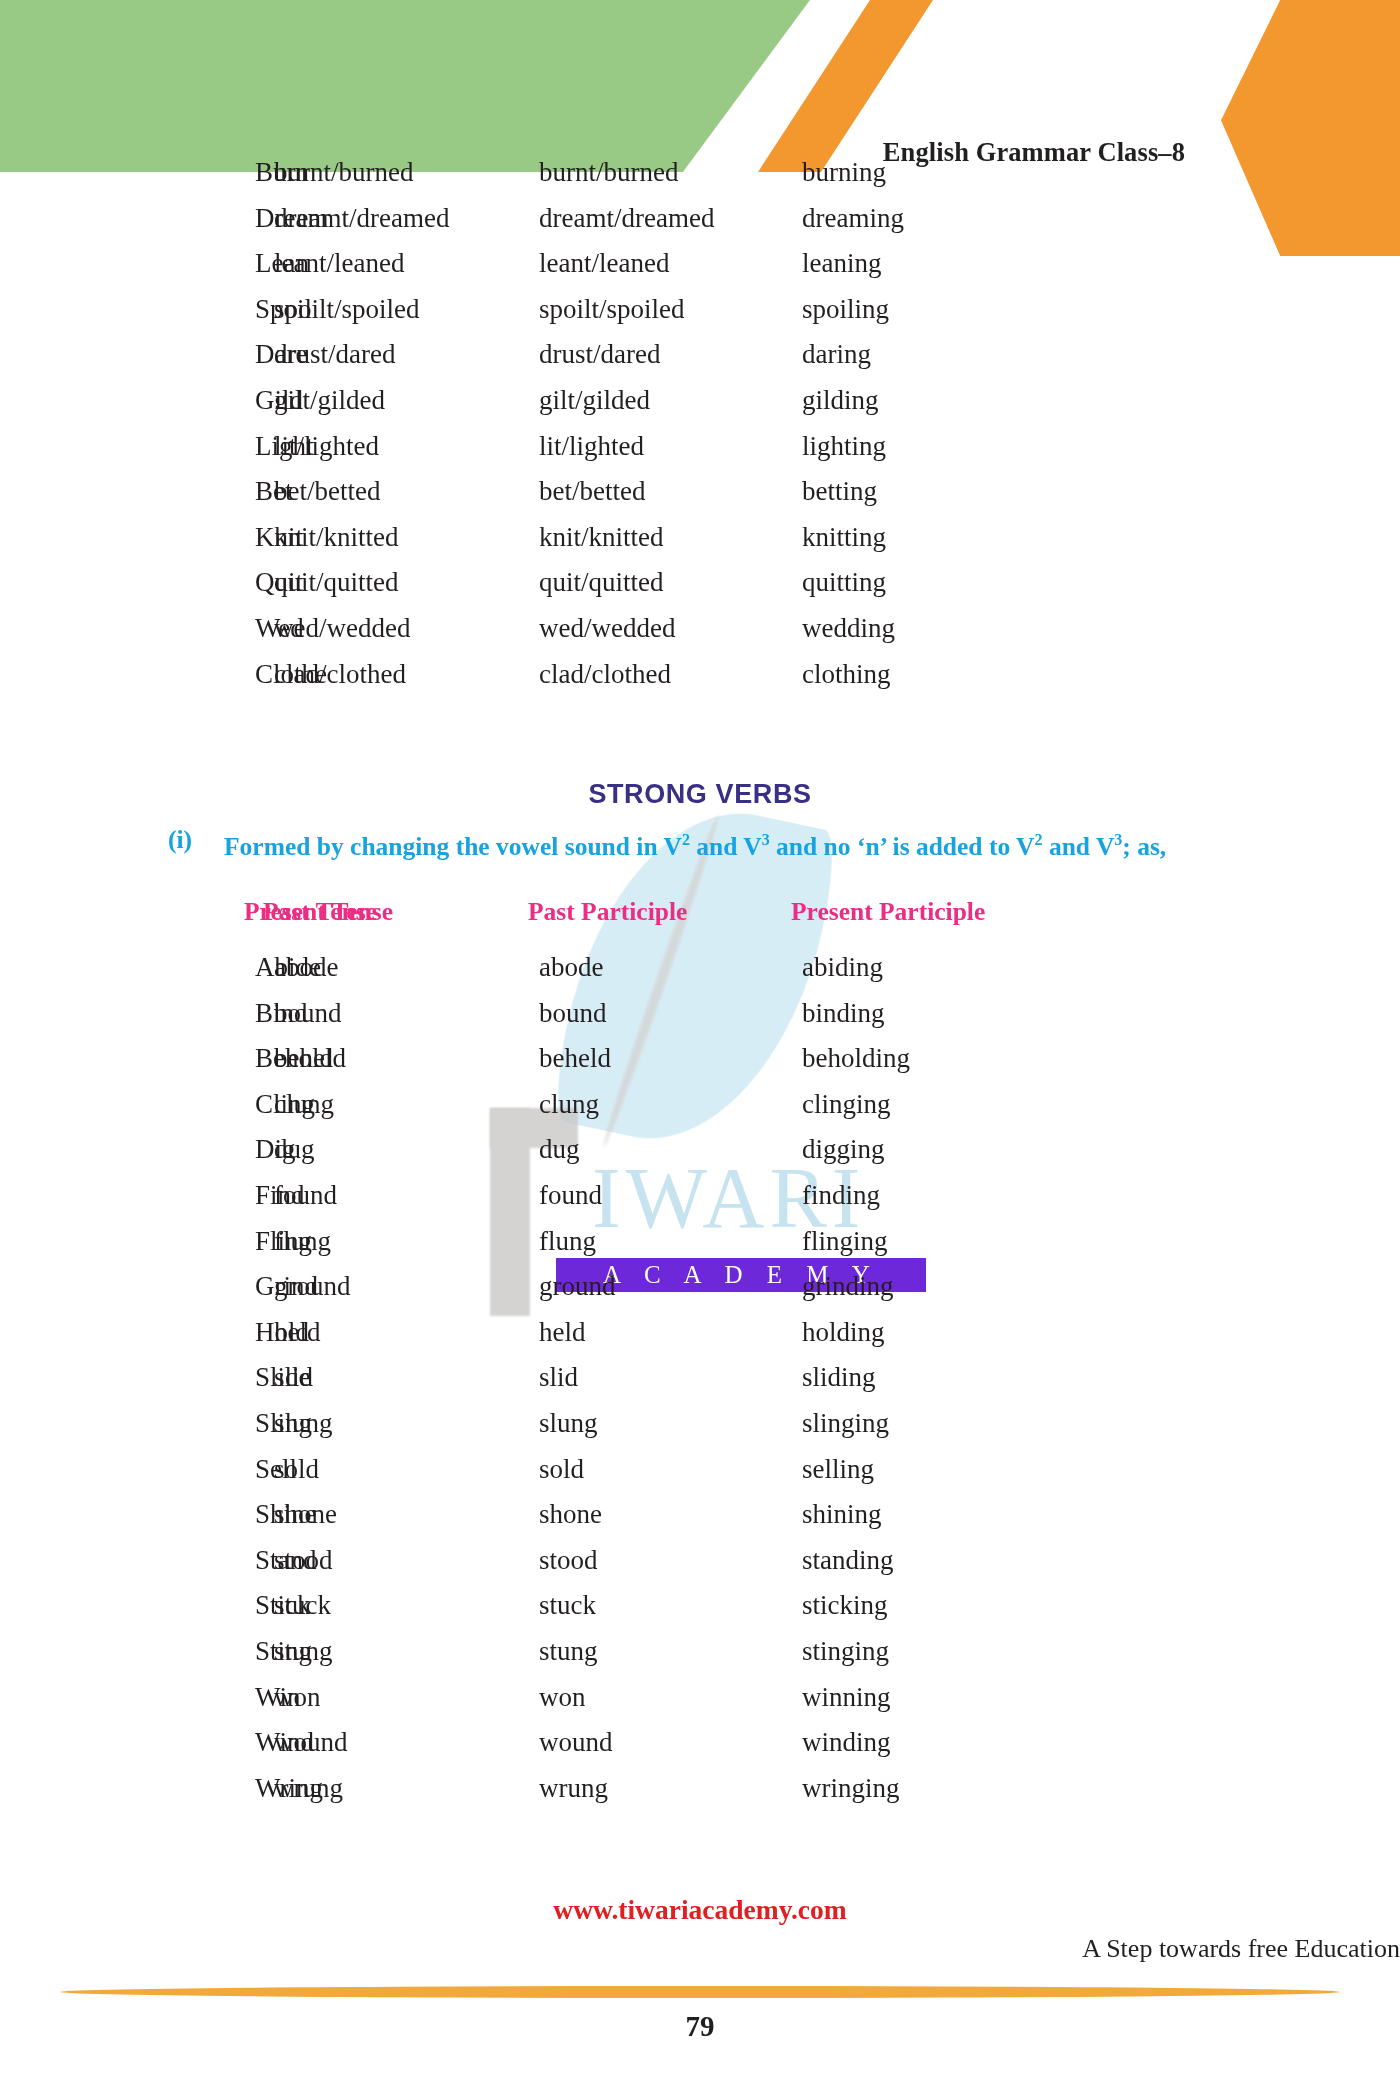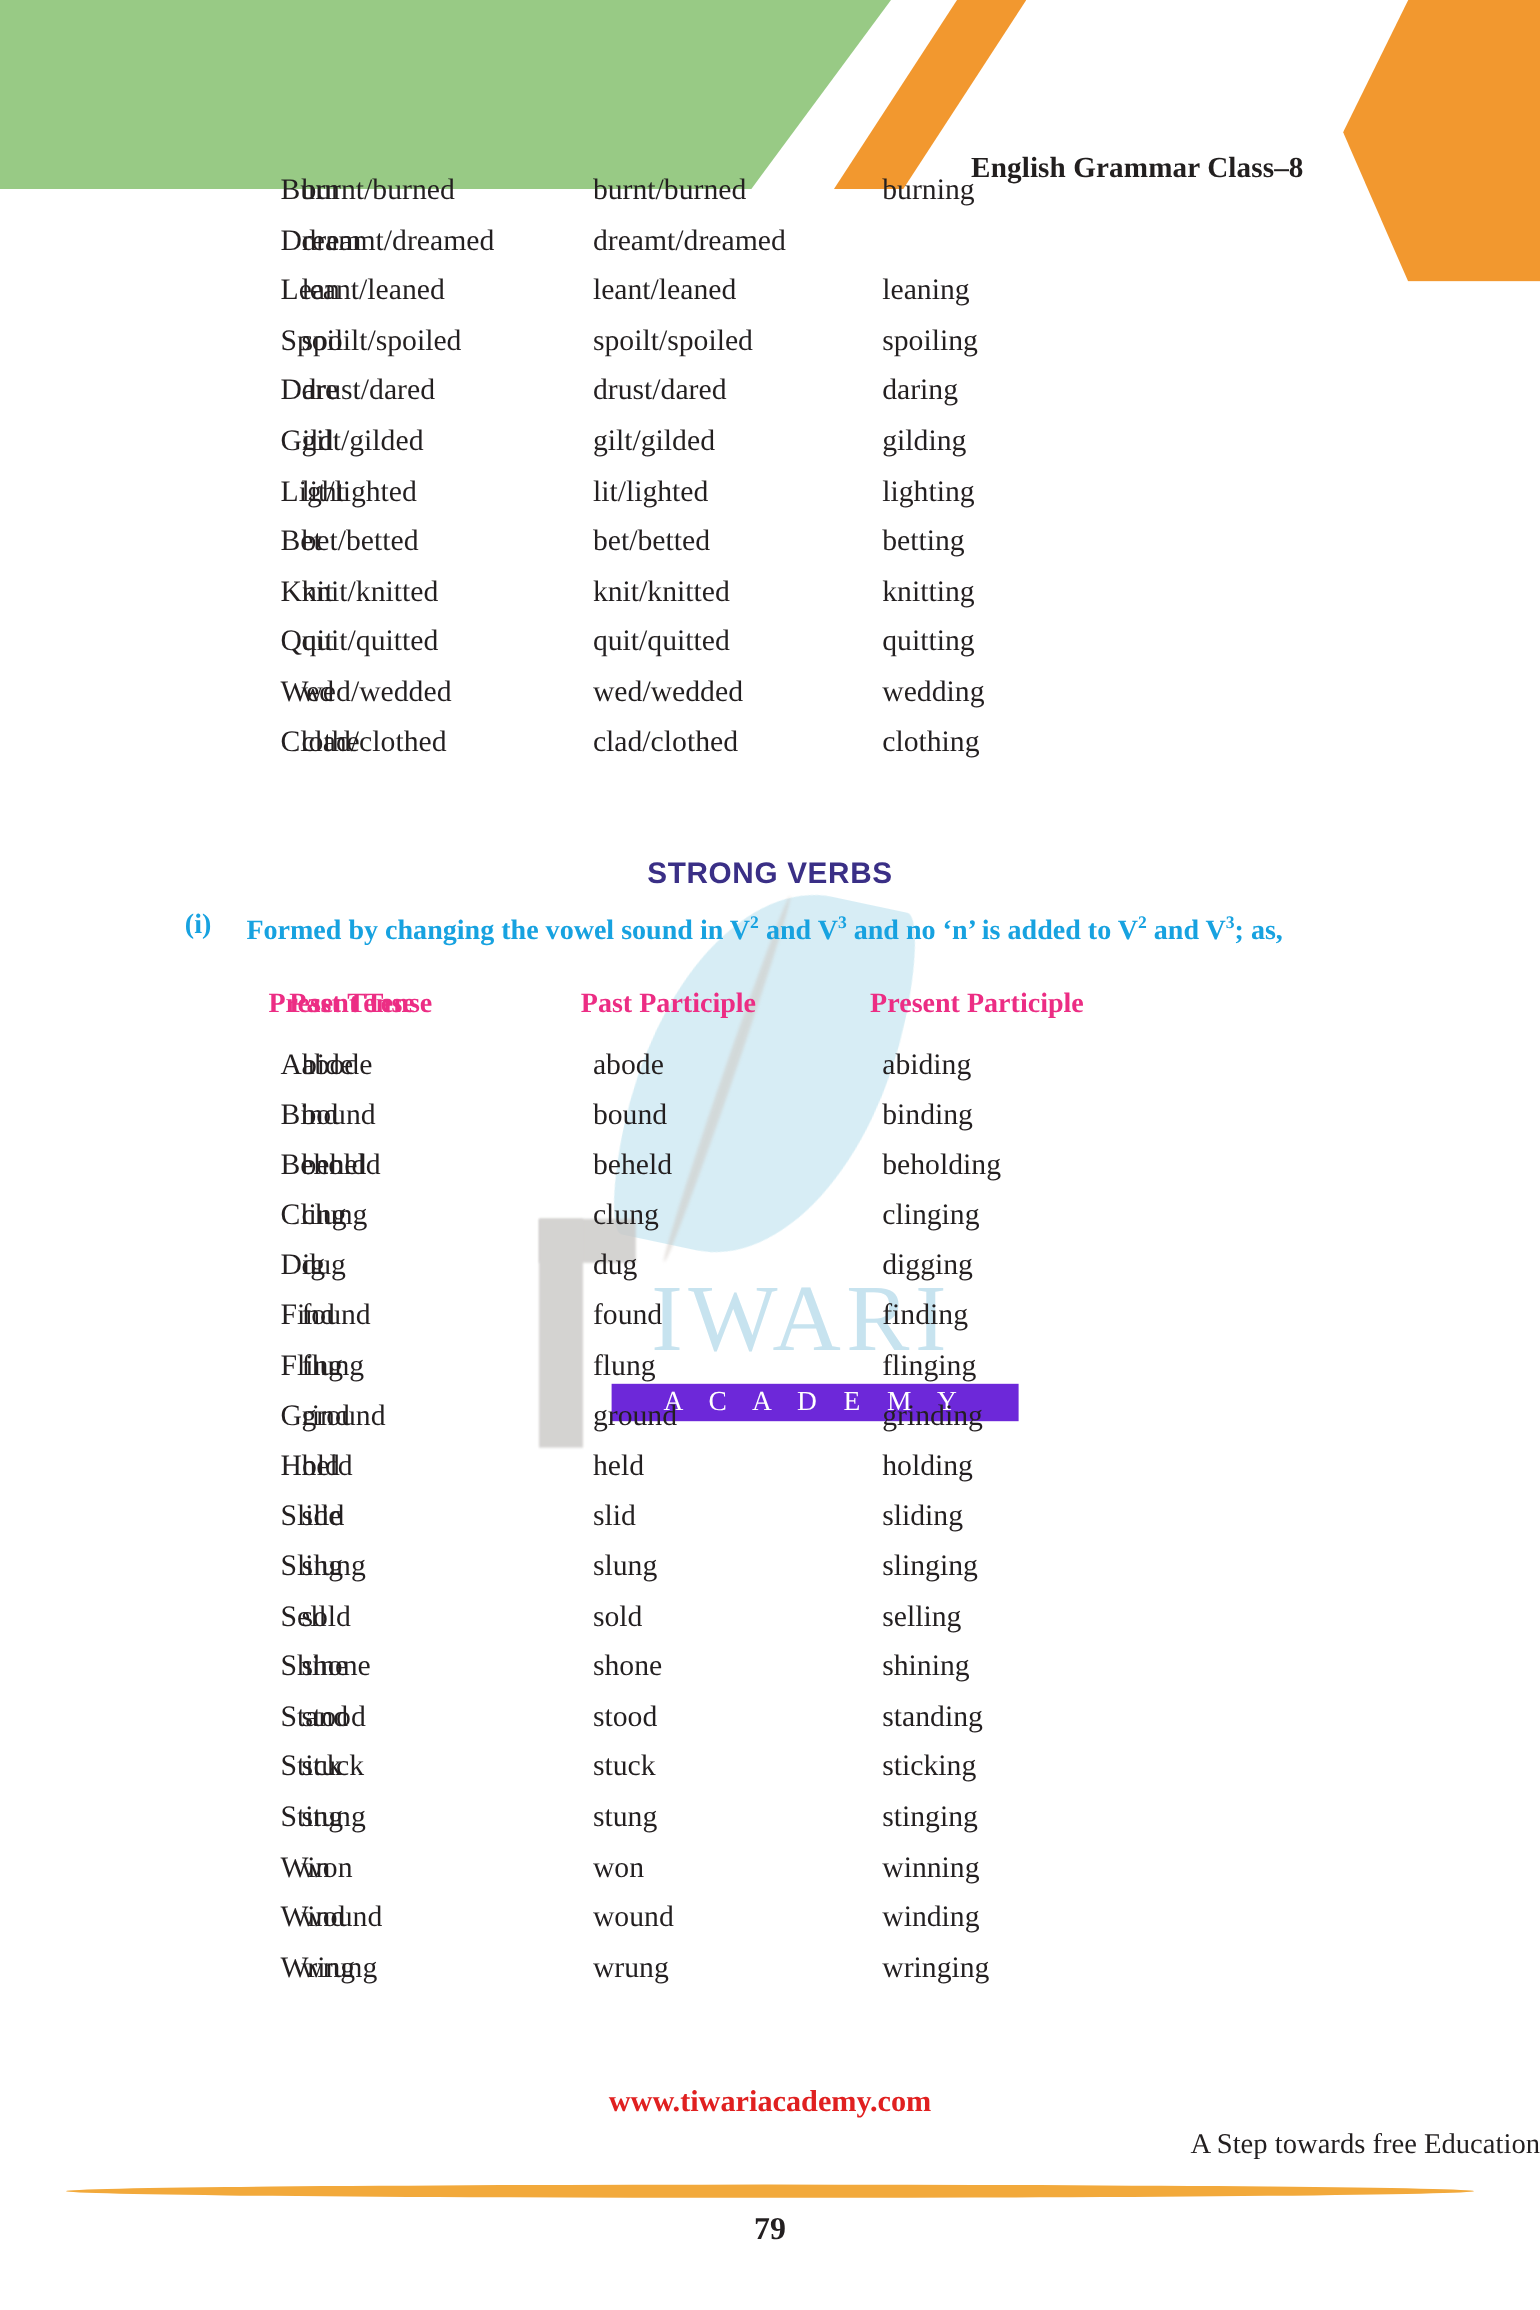--- a/index.html
+++ b/index.html
@@ -285,20 +285,21 @@
         <div class="vrow">
           <div class="c c1">Burn</div>
           <div class="c c2">burnt/burned</div>
           <div class="c c3">burnt/burned</div>
           <div class="c c4">burning</div>
         </div>
         <div class="vrow">
           <div class="c c1">Dream</div>
           <div class="c c2">dreamt/dreamed</div>
           <div class="c c3">dreamt/dreamed</div>
+          <div class="c c4">dreaming</div>
         </div>
         <div class="vrow">
           <div class="c c1">Lean</div>
           <div class="c c2">leant/leaned</div>
           <div class="c c3">leant/leaned</div>
           <div class="c c4">leaning</div>
         </div>
         <div class="vrow">
           <div class="c c1">Spoil</div>
           <div class="c c2">spoilt/spoiled</div>

